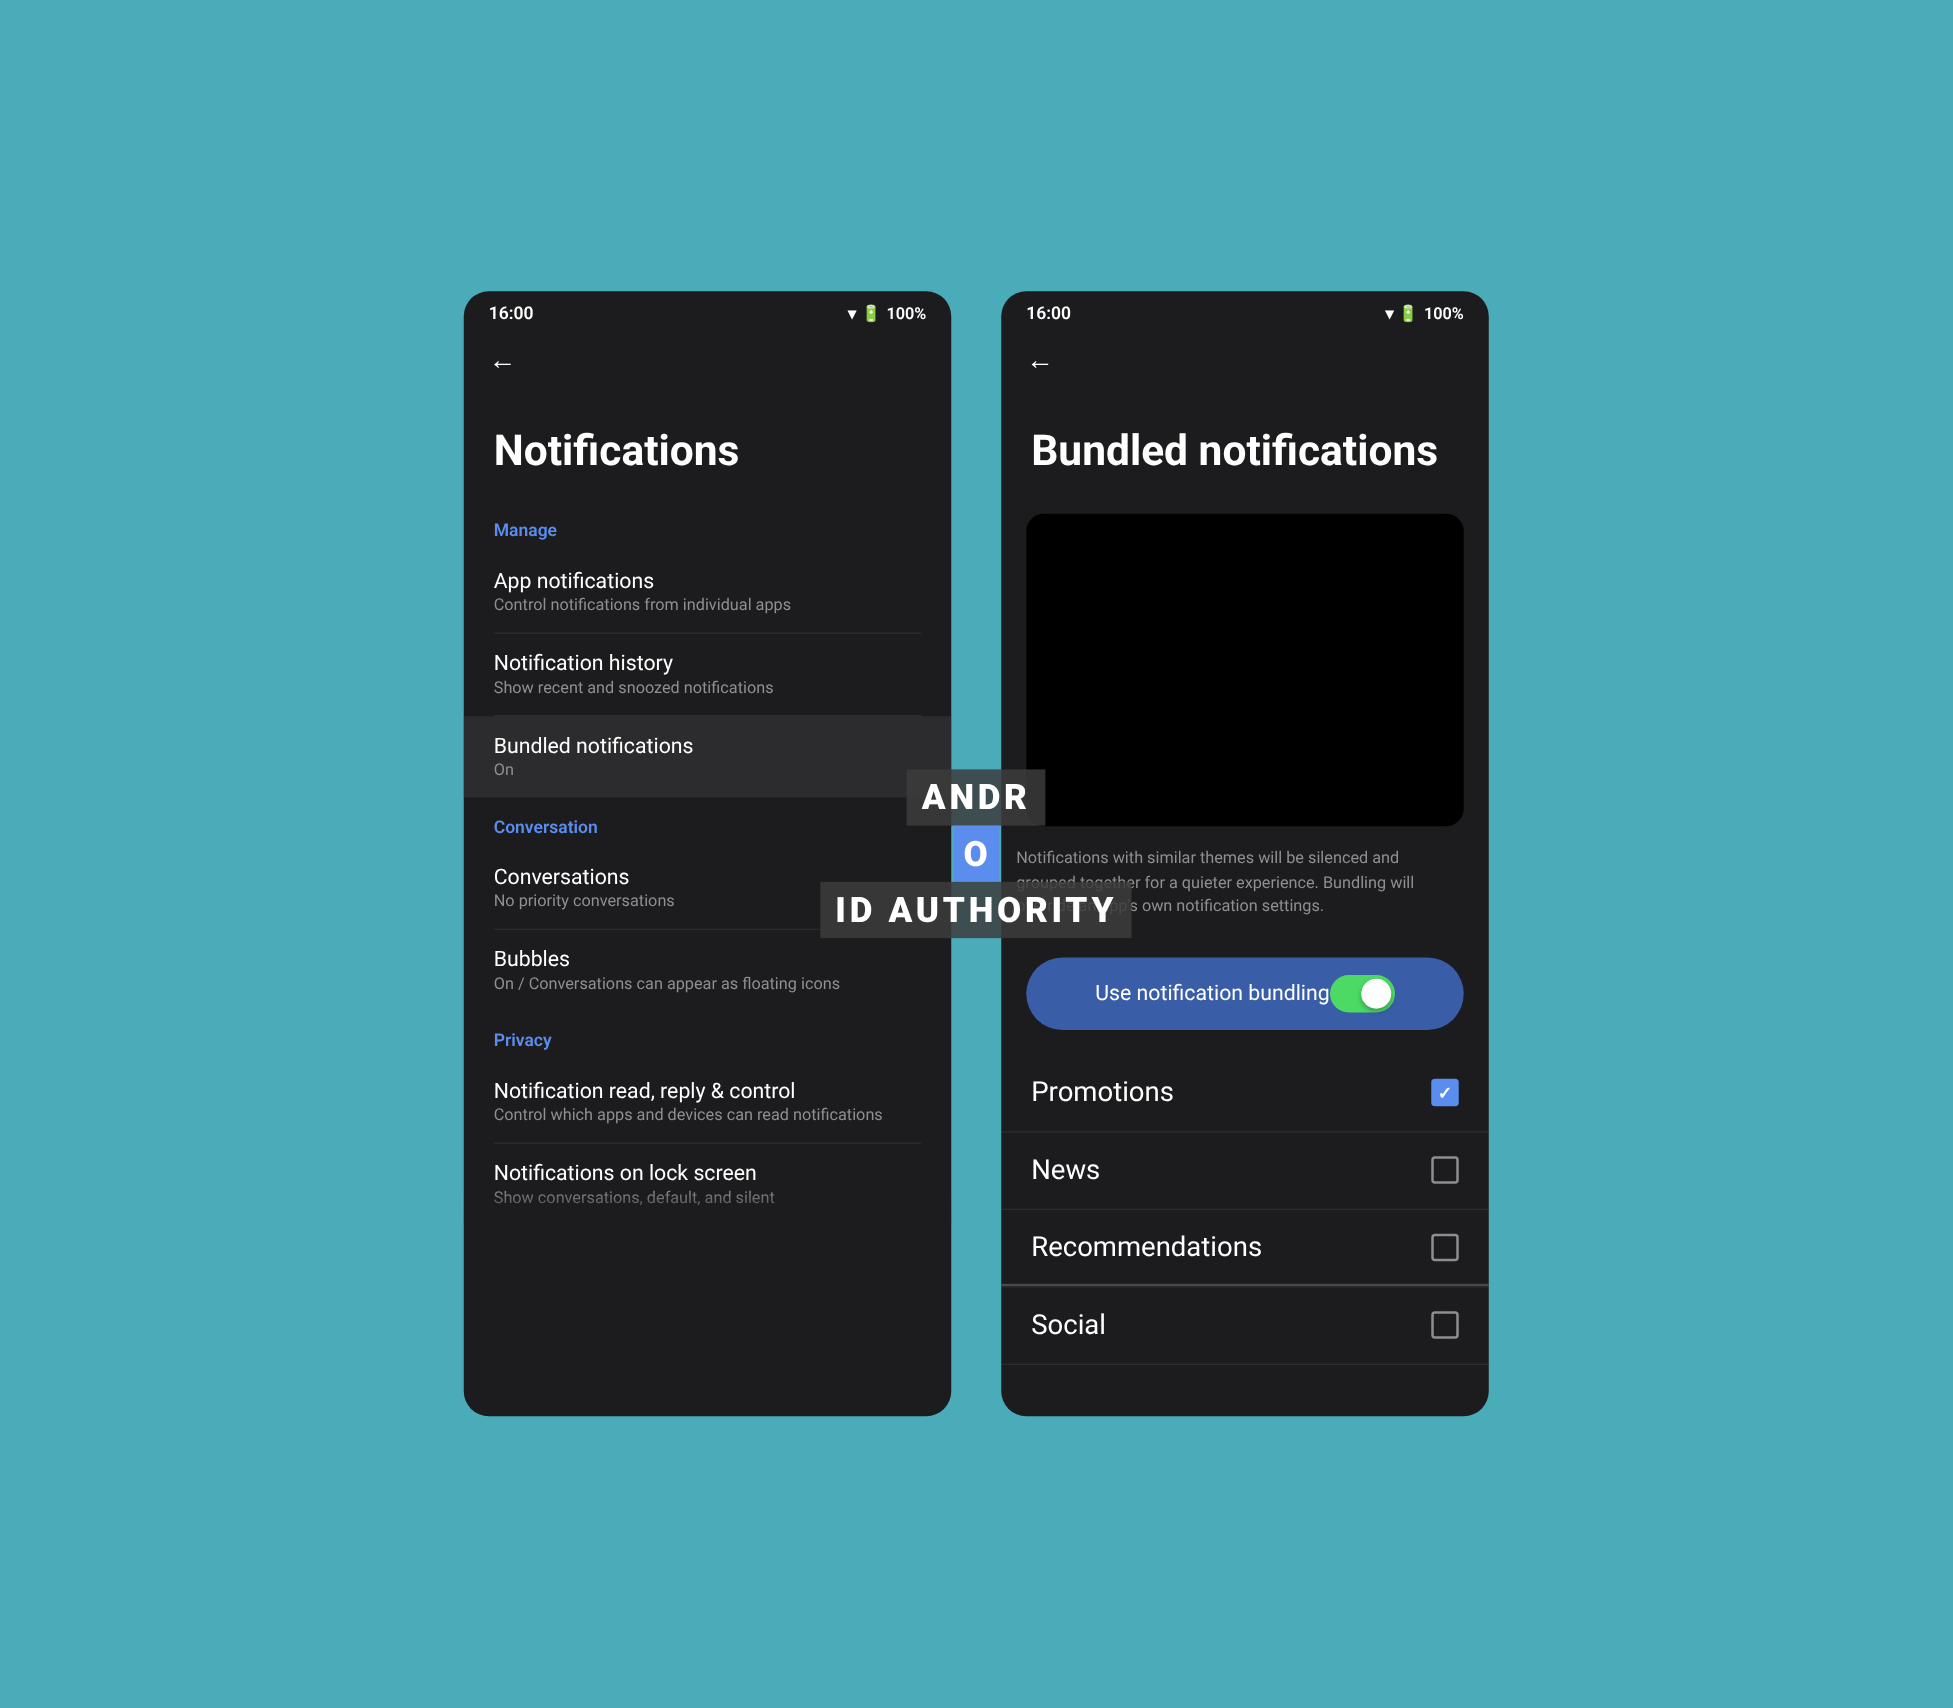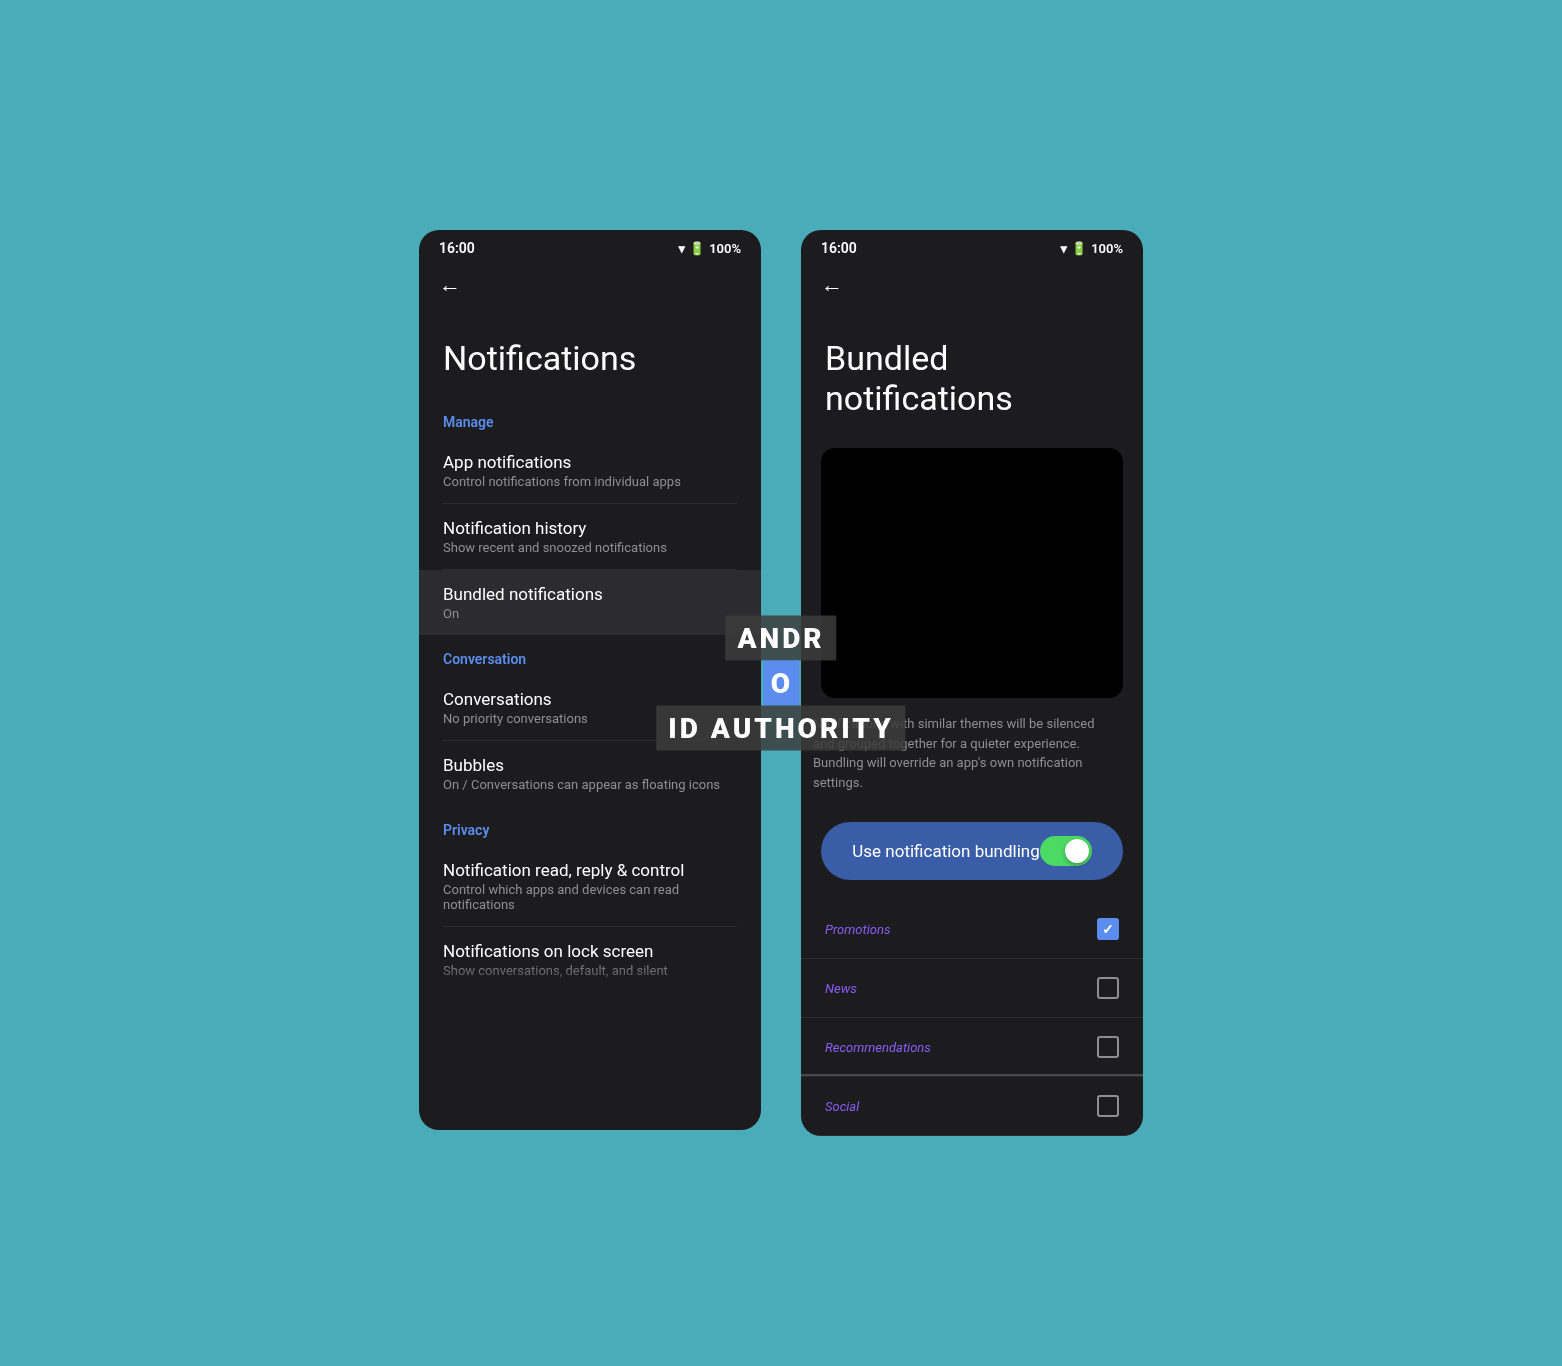--- a/index.html
+++ b/index.html
@@ -14,21 +14,21 @@
       padding: 40px 20px;
     }
 
     .screens-container {
       display: flex;
       gap: 40px;
       align-items: flex-start;
     }
 
     .phone-screen {
-      width: 342px;
+      width: 390px;
       background-color: #1C1C1E;
       border-radius: 20px;
       overflow: hidden;
       color: #ffffff;
       min-height: 900px;
     }
 
     .status-bar {
       display: flex;
       justify-content: space-between;
@@ -43,21 +43,21 @@
 
     .back-btn {
       padding: 10px 20px;
       font-size: 22px;
       cursor: pointer;
       color: #fff;
     }
 
     .page-title {
       font-size: 34px;
-      font-weight: 400;
+      font-weight: 700;
       padding: 30px 24px 20px 24px;
       color: #ffffff;
     }
 
     .section-label {
       font-size: 14px;
       color: #5B8DEF;
       font-weight: 600;
       padding: 16px 24px 8px 24px;
     }
@@ -149,23 +149,22 @@
     .checkbox-row {
       display: flex;
       justify-content: space-between;
       align-items: center;
       padding: 18px 24px;
       border-bottom: 1px solid rgba(255,255,255,0.08);
       cursor: pointer;
     }
 
     .checkbox-row-label {
-      font-size: 13px;
-      color: #8b5cf6;
-      font-style: italic;
+      font-size: 22px;
+      color: #ffffff;
     }
 
     .checkbox {
       width: 22px;
       height: 22px;
       border: 2px solid rgba(255,255,255,0.5);
       border-radius: 3px;
       display: flex;
       align-items: center;
       justify-content: center;

